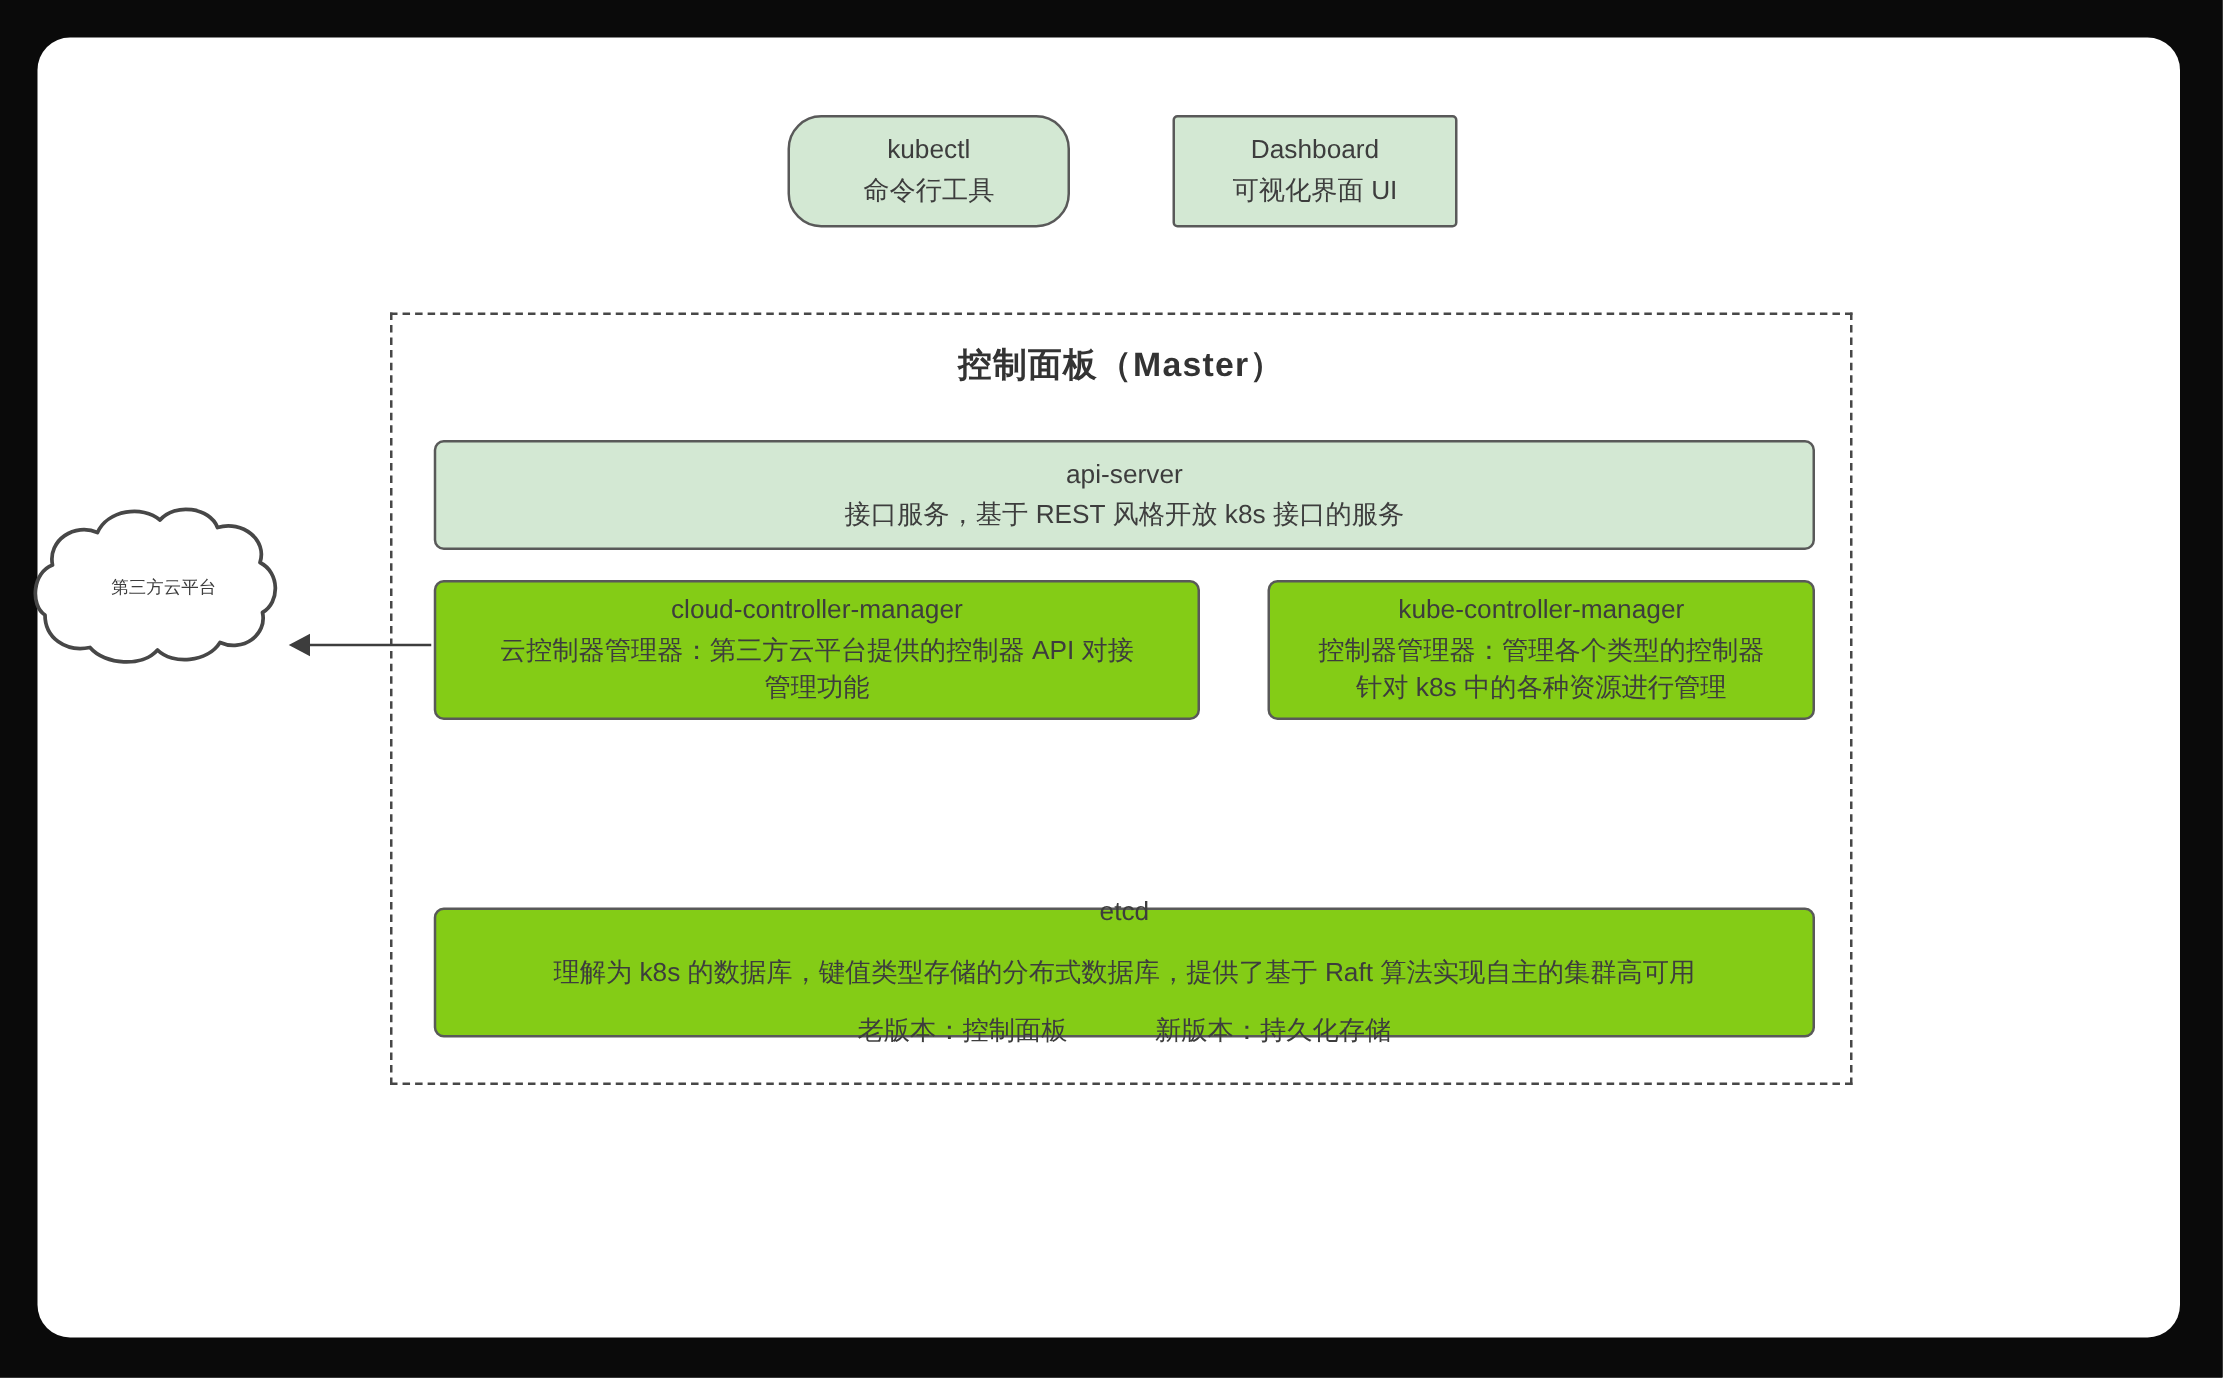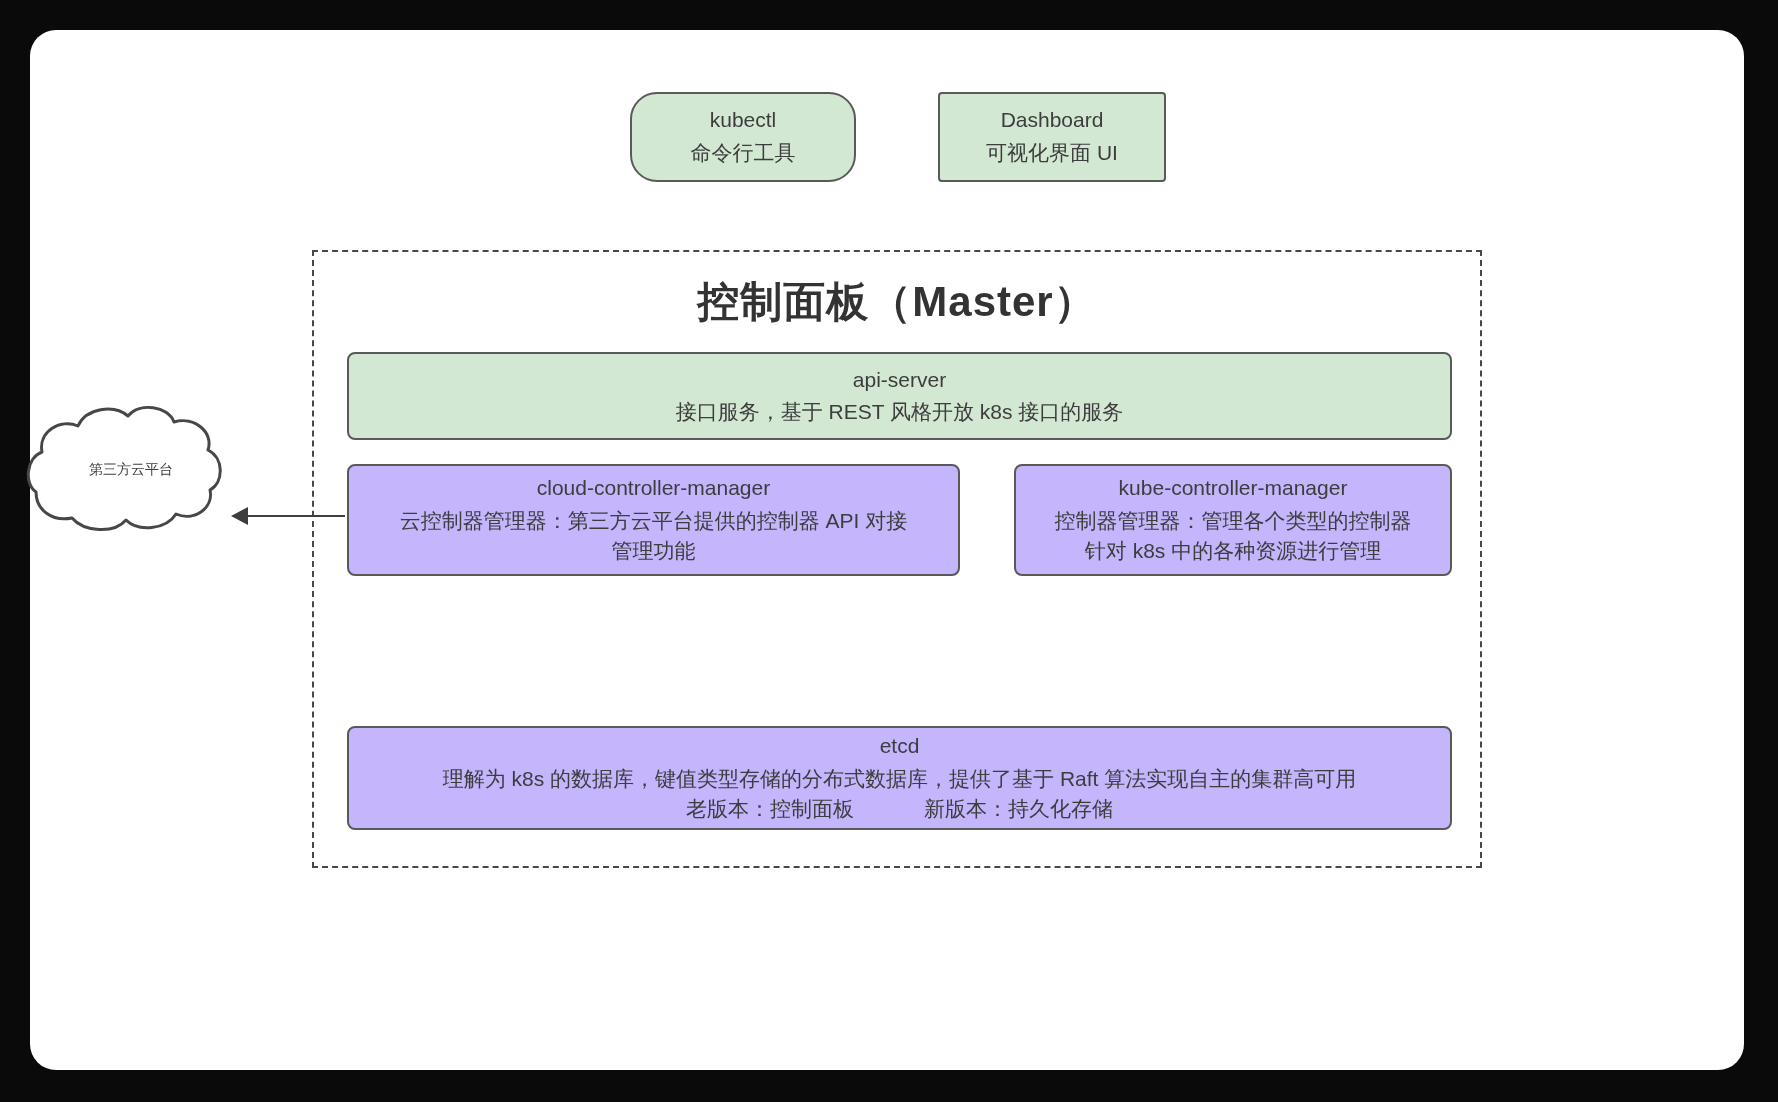--- a/index.html
+++ b/index.html
@@ -30,21 +30,21 @@
     flex-direction: column;
     align-items: center;
     justify-content: center;
     text-align: center;
     box-sizing: border-box;
     color: var(--text, #3d3d3d);
     line-height: 1.45;
   }
   .bordered {
     border: 2px solid var(--border, #595959);
-    background: #c4b5fd;
+    background: #84cc16;
   }
   .green { background: var(--green-fill, #d3e8d3); }
   .rounded { border-radius: 8px; }
 
   .top-node {
     border-radius: 4px;
     font-size: 21px;
     line-height: 1.55;
   }
   .node-kubectl   { left: 630px; top: 92px;  width: 226px; height: 90px; border-radius: 27px; }
@@ -58,33 +58,33 @@
     height: 618px;
     border: 2px dashed #474747;
     box-sizing: border-box;
   }
   .master-title {
     position: absolute;
     left: 0;
     right: 0;
     top: 22px;
     text-align: center;
-    font-size: 42px;
+    font-size: 27px;
     font-weight: 700;
     color: #333333;
     letter-spacing: 1px;
   }
 
   .inner { font-size: 21px; }
   .inner .box-title { margin-bottom: 2px; }
   .api-server      { left: 33px;  top: 100px; width: 1105px; height: 88px;  }
   .ccm             { left: 33px;  top: 212px; width: 613px;  height: 112px; }
   .kcm             { left: 700px; top: 212px; width: 438px;  height: 112px; }
   .scheduler       { left: 33px;  top: 348px; width: 1105px; height: 102px; }
-  .etcd            { left: 33px;  top: 474px; width: 1105px; height: 104px; }
+  .etcd            { left: 33px;  top: 474px; width: 1105px; height: 104px; gap: 16px; }
 
   .etcd-versions {
     display: flex;
     flex-direction: row;
     gap: 70px;
     justify-content: center;
   }
 
   .cloud-wrap {
     position: absolute;

